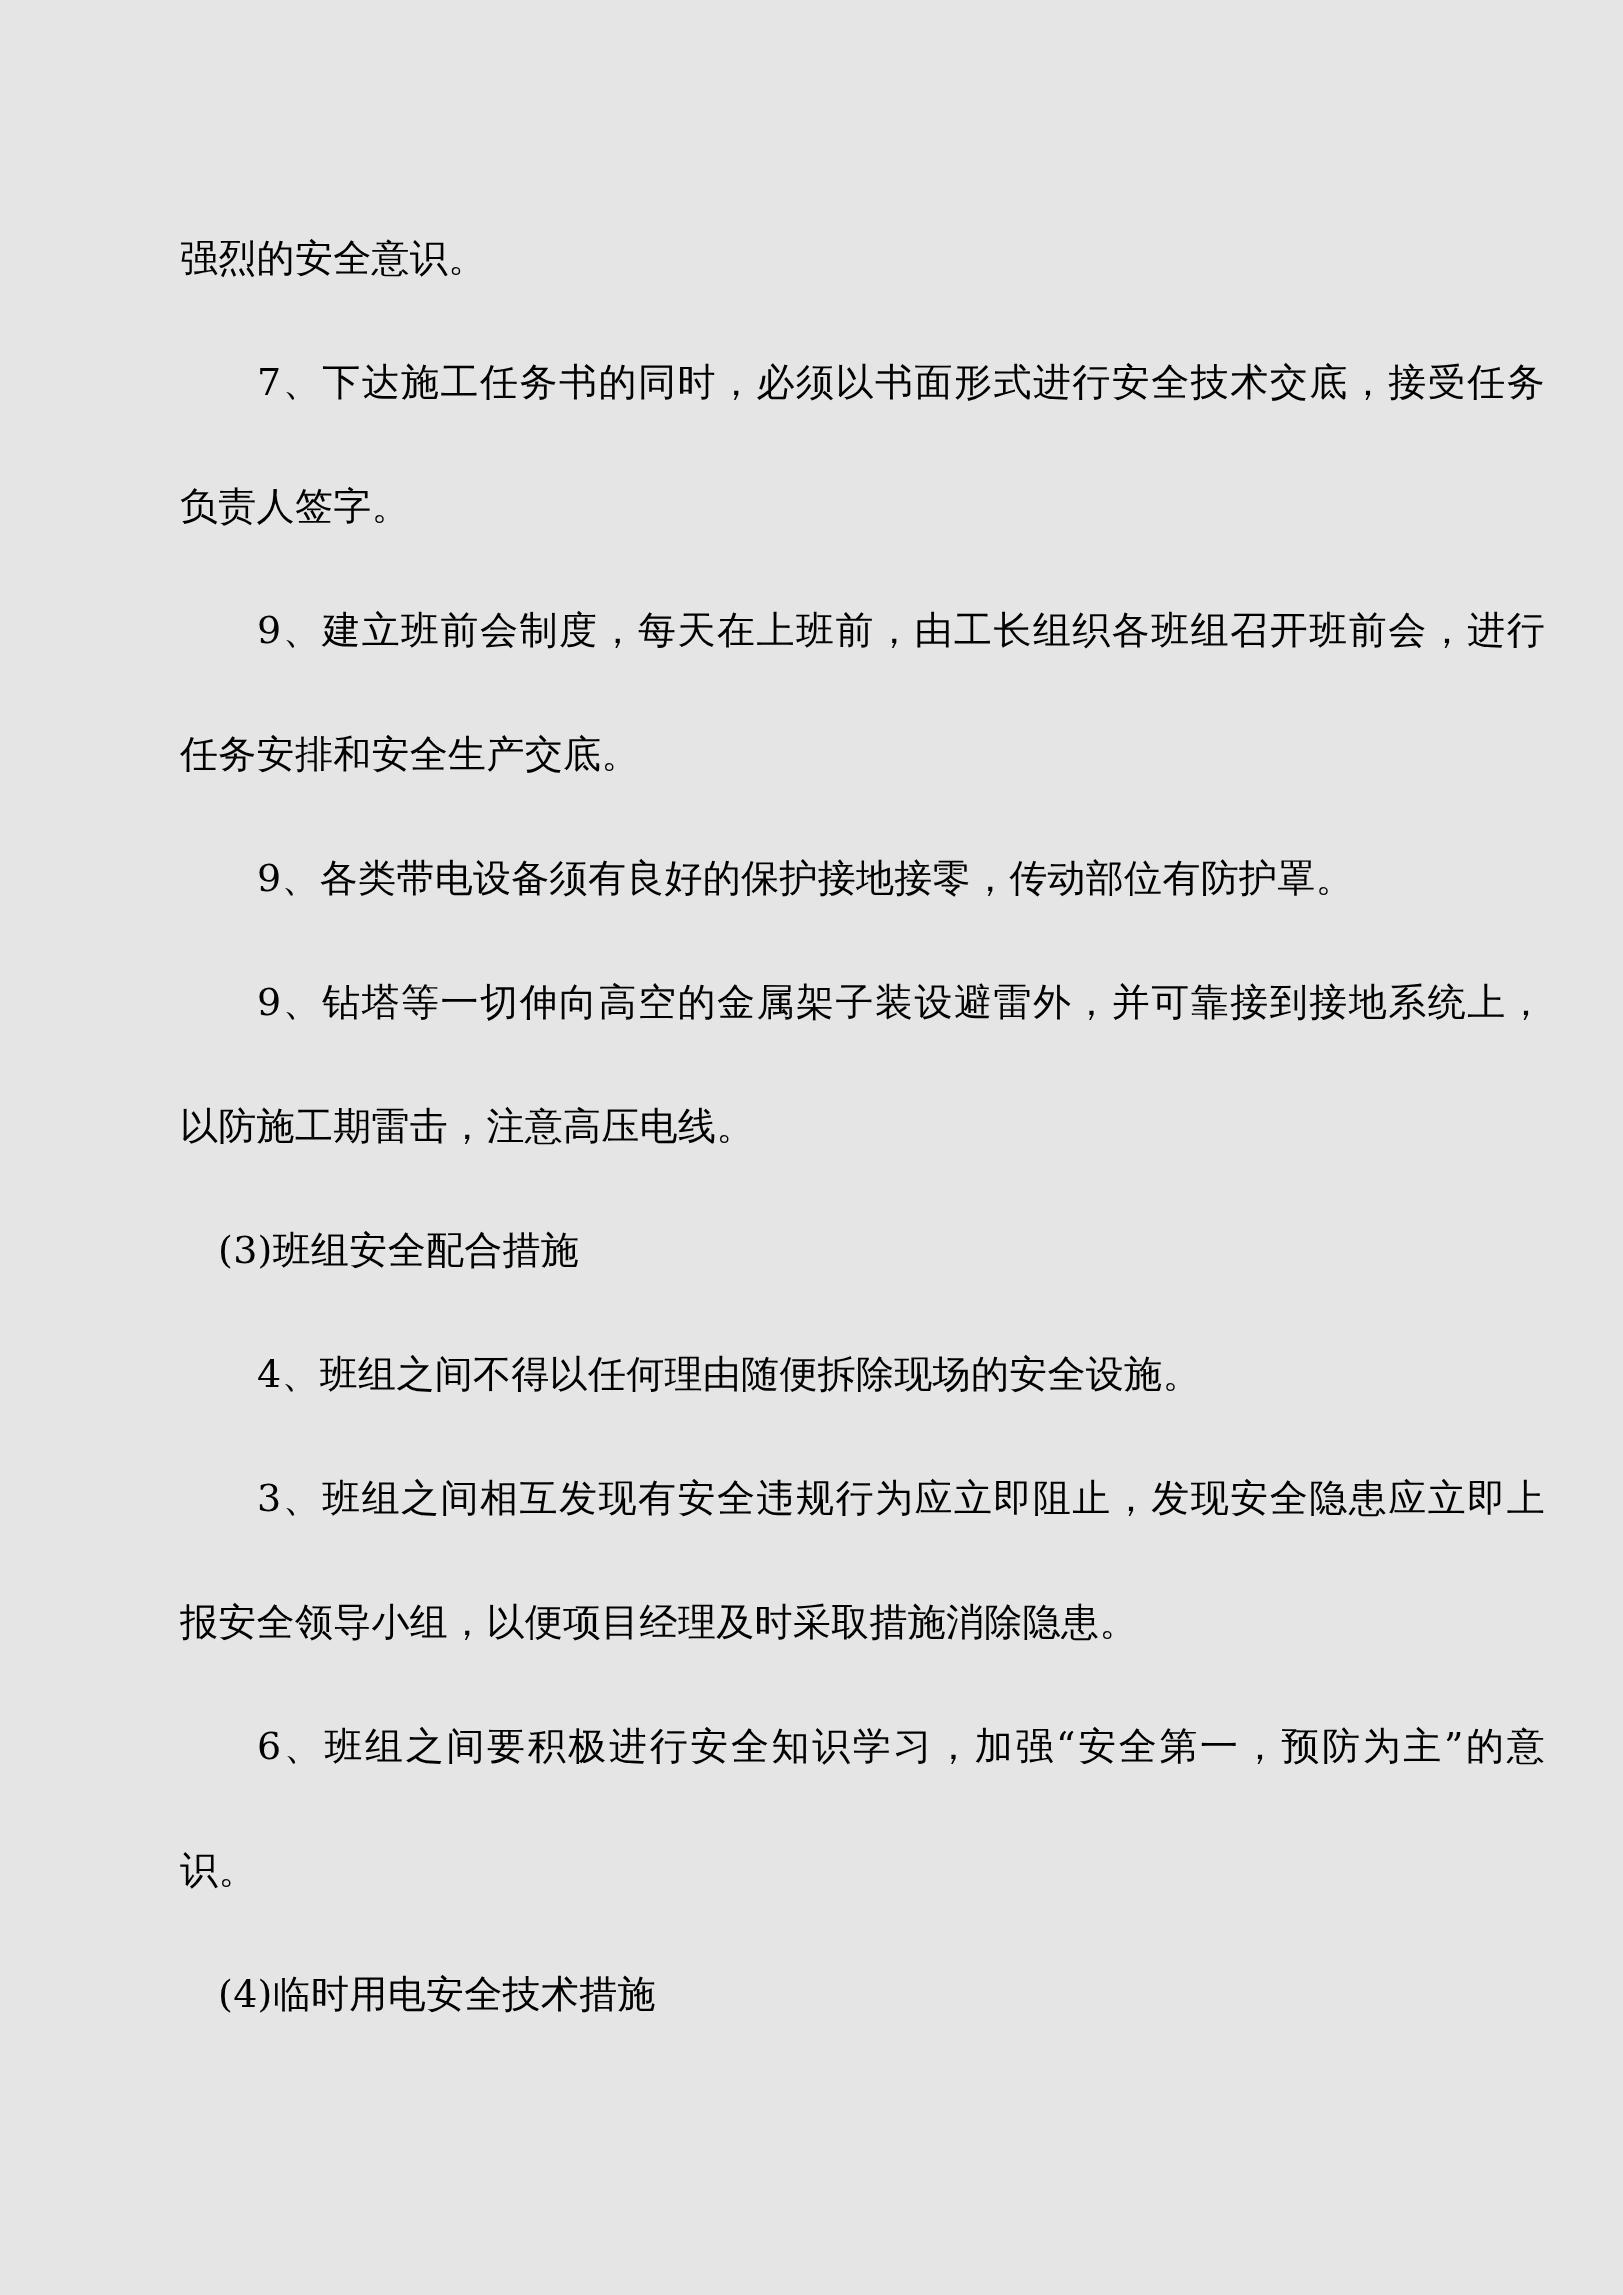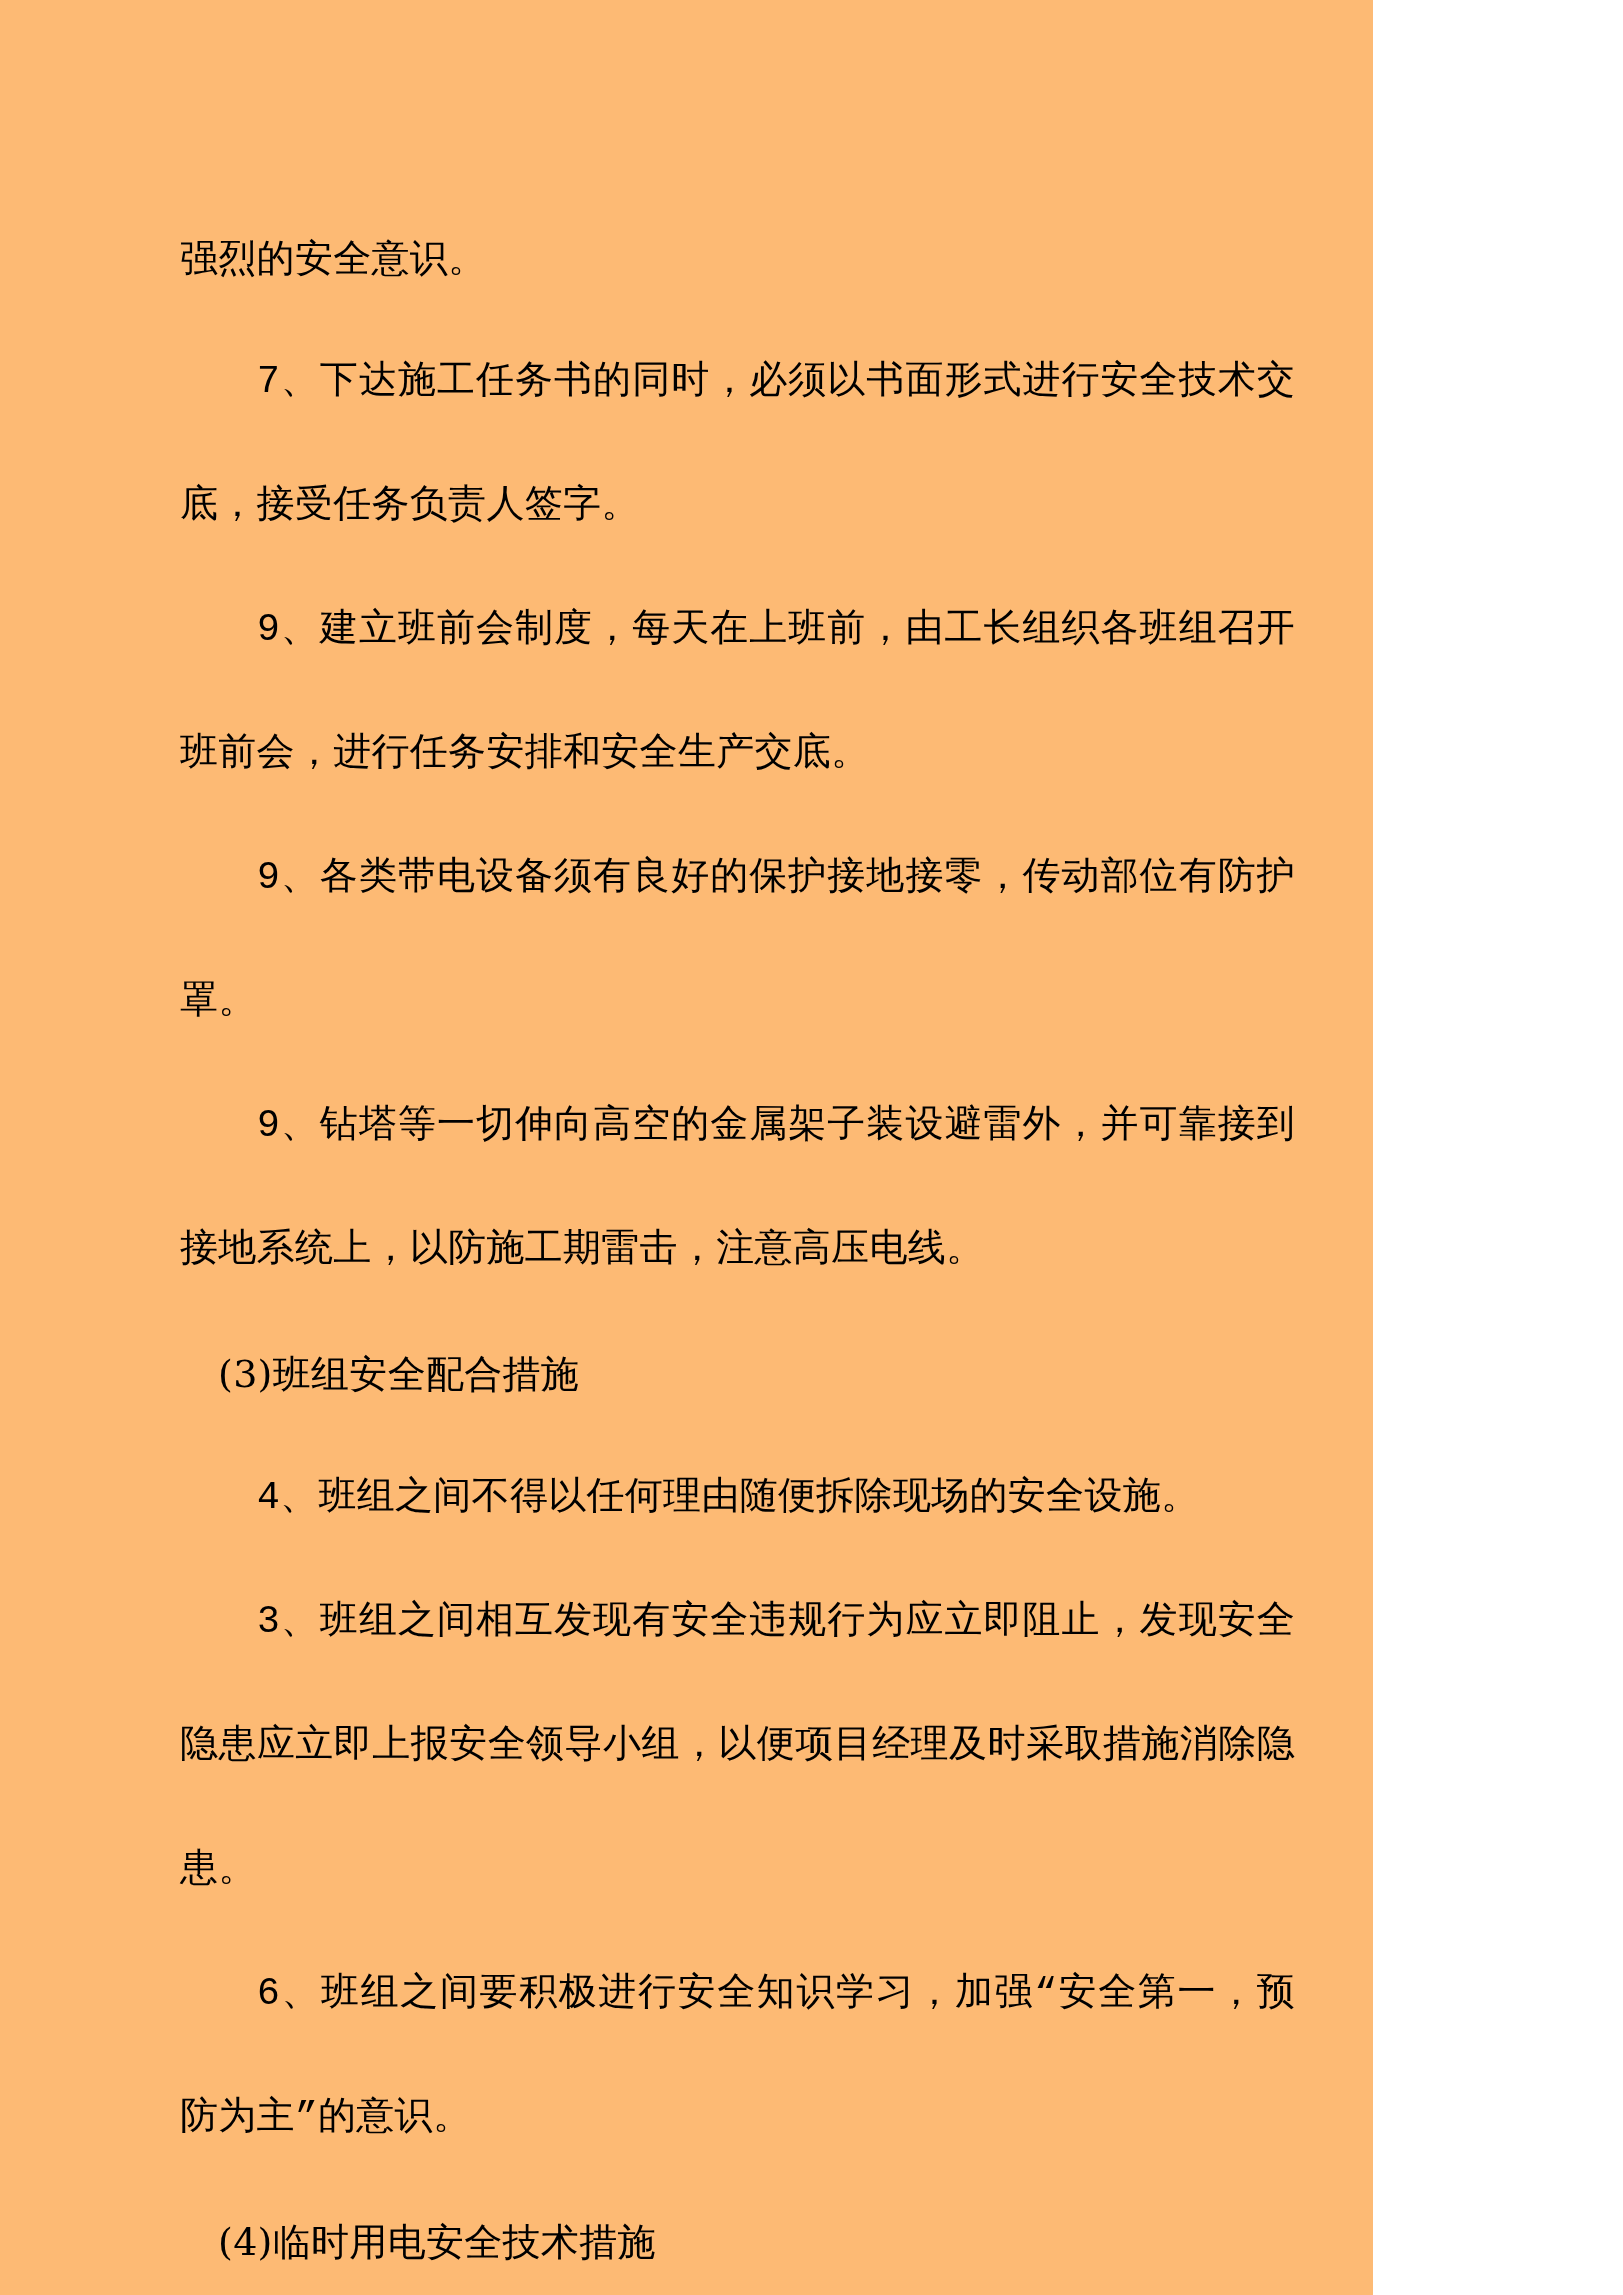--- a/index.html
+++ b/index.html
@@ -3,23 +3,23 @@
 <meta charset="utf-8">
 <style>
   html, body {
     margin: 0;
     padding: 0;
     background: #ffffff;
   }
 
   .page {
     position: relative;
-    width: 1373px;
+    width: 1623px;
     height: 2295px;
-    background: #fdba74;
+    background: #e5e5e5;
     box-sizing: border-box;
     padding: 196px 78px 0 180px;
     font-family: "DejaVu Serif", "Liberation Serif", serif;
     overflow: hidden;
   }
 
   .doc-body {
     font-size: 38px;
     line-height: 124px;
     color: #000000;
@@ -31,21 +31,20 @@
   
   .para {
     margin: 0;
     text-indent: 0;
     white-space: normal;
   }
 
   
   .para.indent-num {
     text-indent: 77px;
-    font-family: Liberation Mono, monospace;
   }
 
   
   .para.indent-head {
     text-indent: 38px;
   }
 
   
   .para.flush {
     text-indent: 0;

